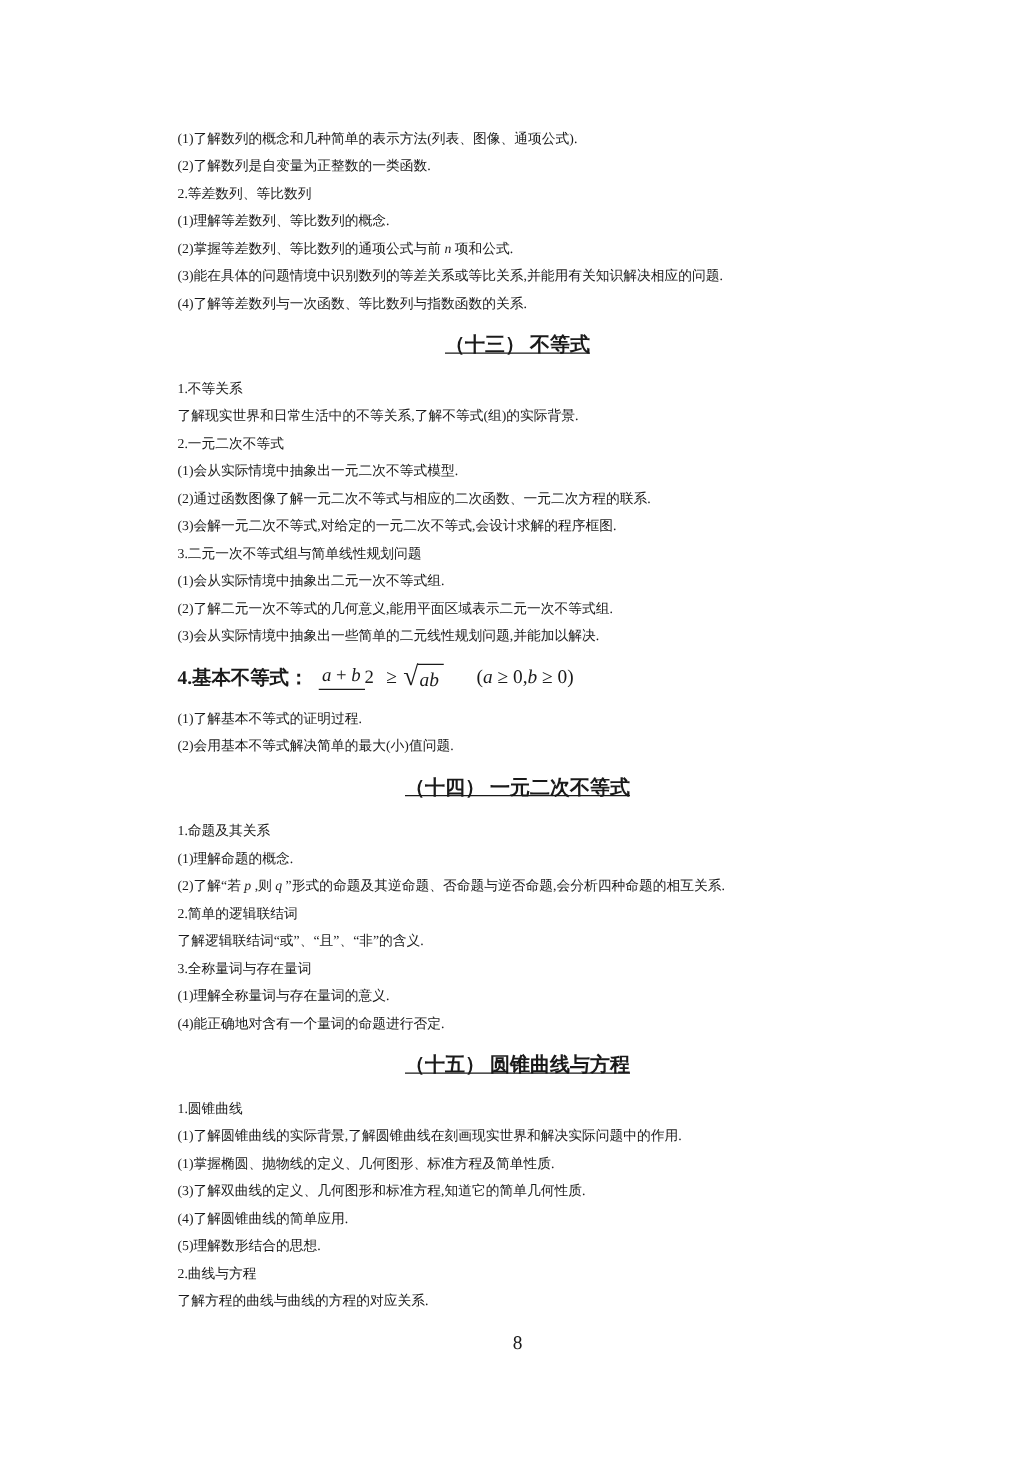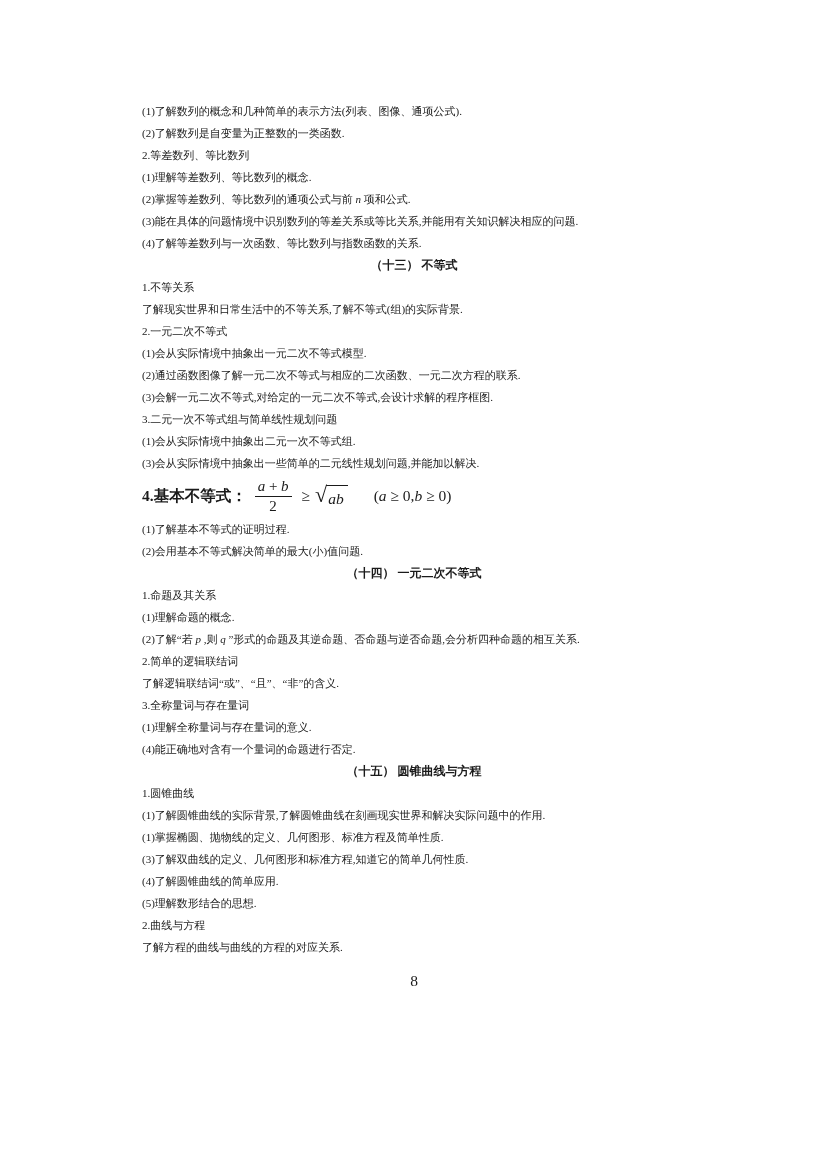--- a/index.html
+++ b/index.html
@@ -21,40 +21,41 @@
     width: 622px;
   }
   .para {
     font-size: 11px;
     line-height: 22px;
     text-align: justify;
     text-indent: 39px;
     margin: 0;
   }
   .heading {
-    font-size: 12px;
+    font-size: 16px;
     line-height: 22px;
     font-weight: bold;
     text-align: center;
     text-indent: 0;
-    margin: 0;
+    margin: 12px;
+    text-decoration: underline;
   }
   .math-var { font-style: italic; font-family: "Liberation Serif", "DejaVu Serif", serif; }
   
   .formula-line {
     display: flex;
     align-items: center;
     height: 44px;
     padding-left: 39px;
     font-size: 15.5px;
   }
   .f-prefix { white-space: pre; font-weight: bold; }
   .fraction {
     display: inline-flex;
-    flex-direction: column;
+    flex-direction: row;
     align-items: center;
     margin: 0 5px 0 8px;
     font-size: 15px;
   }
   .fraction .num {
     line-height: 18px;
     padding: 0 3px 1px 3px;
     border-bottom: 1.2px solid #1a1a1a;
     white-space: pre;
   }
@@ -91,20 +92,21 @@
       <div class="para">(4)了解等差数列与一次函数、等比数列与指数函数的关系.</div>
       <div class="heading">（十三） 不等式</div>
       <div class="para">1.不等关系</div>
       <div class="para">了解现实世界和日常生活中的不等关系,了解不等式(组)的实际背景.</div>
       <div class="para">2.一元二次不等式</div>
       <div class="para">(1)会从实际情境中抽象出一元二次不等式模型.</div>
       <div class="para">(2)通过函数图像了解一元二次不等式与相应的二次函数、一元二次方程的联系.</div>
       <div class="para">(3)会解一元二次不等式,对给定的一元二次不等式,会设计求解的程序框图.</div>
       <div class="para">3.二元一次不等式组与简单线性规划问题</div>
       <div class="para">(1)会从实际情境中抽象出二元一次不等式组.</div>
+      <div class="para">(2)了解二元一次不等式的几何意义,能用平面区域表示二元一次不等式组.</div>
       <div class="para">(3)会从实际情境中抽象出一些简单的二元线性规划问题,并能加以解决.</div>
       <div class="formula-line">
         <span class="f-prefix">4.基本不等式：</span>
         <span class="fraction">
           <span class="num"><i class="math-var">a</i> + <i class="math-var">b</i></span>
           <span class="den">2</span>
         </span>
         <span class="f-rel">≥</span>
         <span class="sqrt">
           <span class="rad-sign">√</span>

